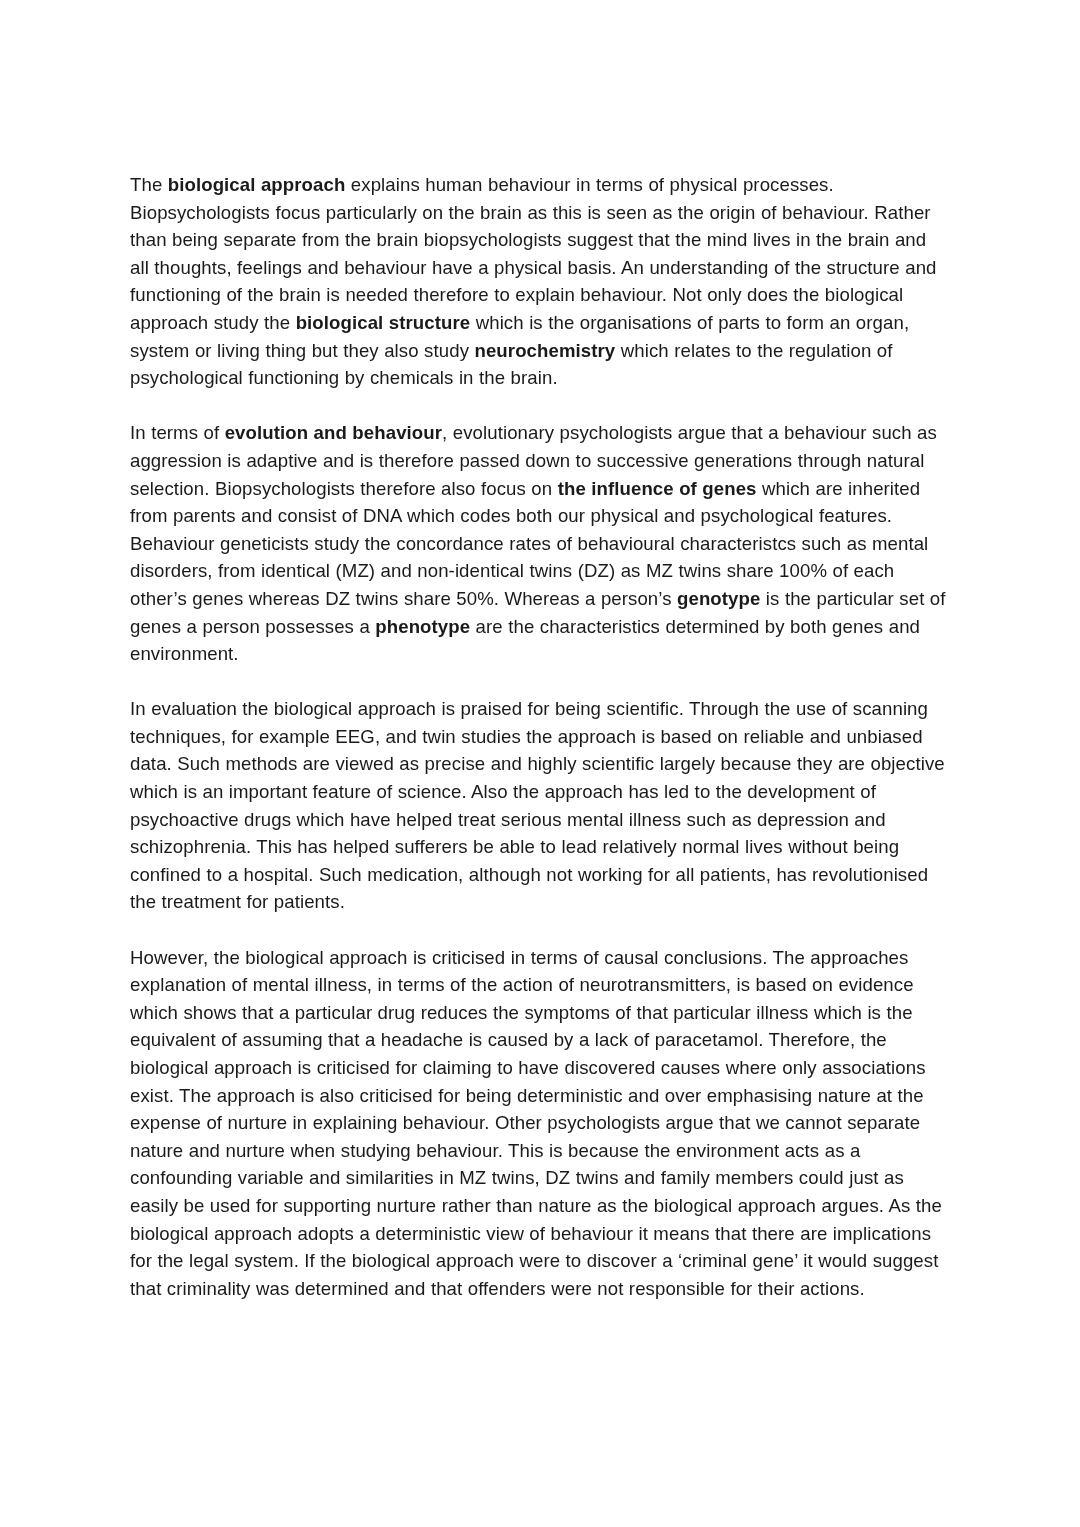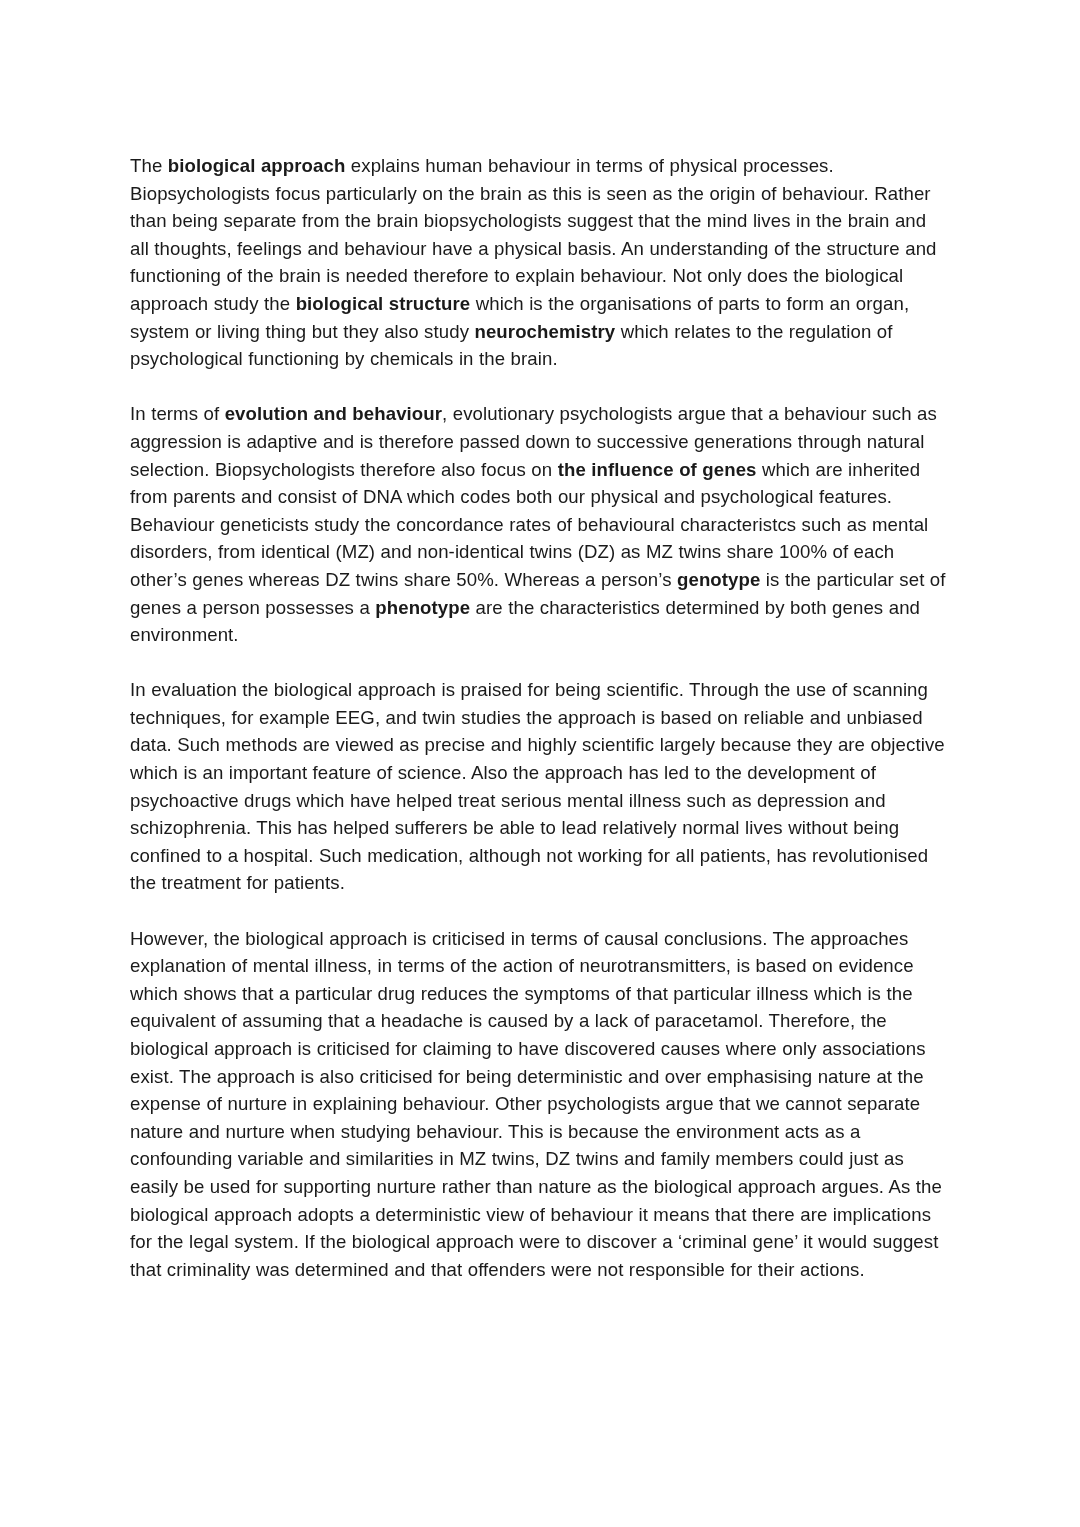--- a/index.html
+++ b/index.html
@@ -14,20 +14,21 @@
     font-family: "Liberation Sans", sans-serif;
     color: #000000;
     overflow: hidden;
   }
   .page {
     position: relative;
     width: 1080px;
     height: 1102px;
     background: #ffffff;
     box-sizing: border-box;
+    margin-top: 19px;
   }
   .doc-body {
     position: absolute;
     left: 130px;
     top: 152px;
     width: 818px;
   }
   .para {
     font-size: 18.6px;
     line-height: 27.6px;

